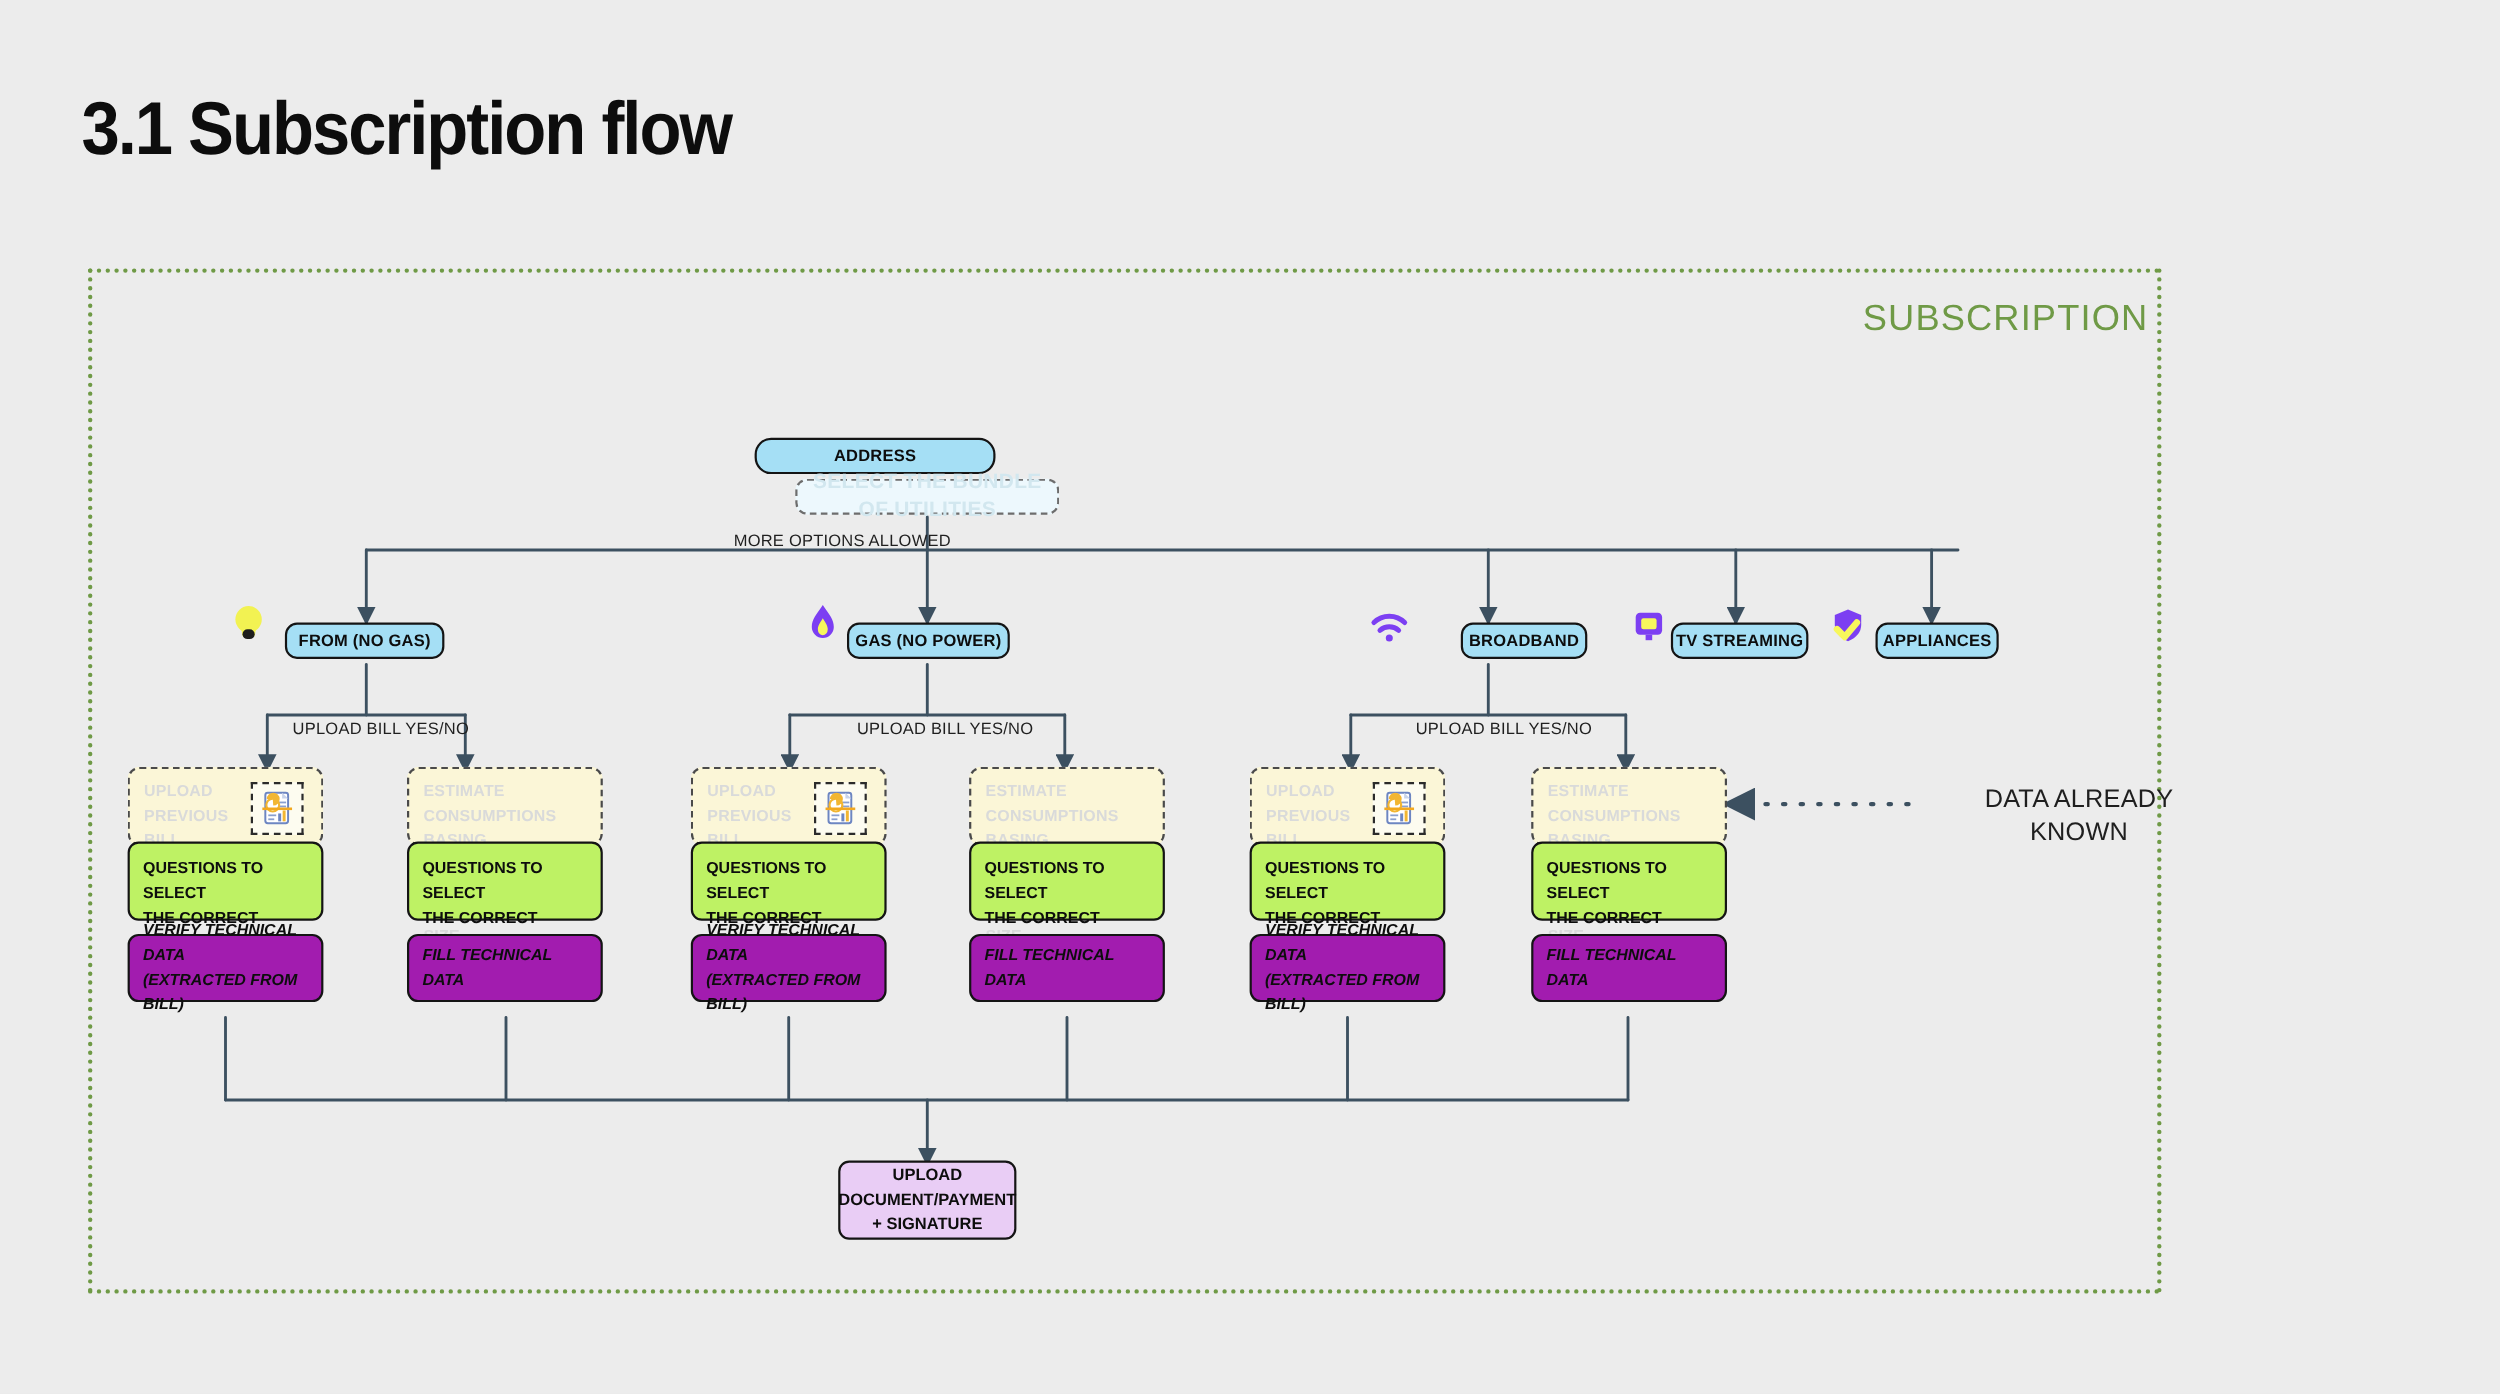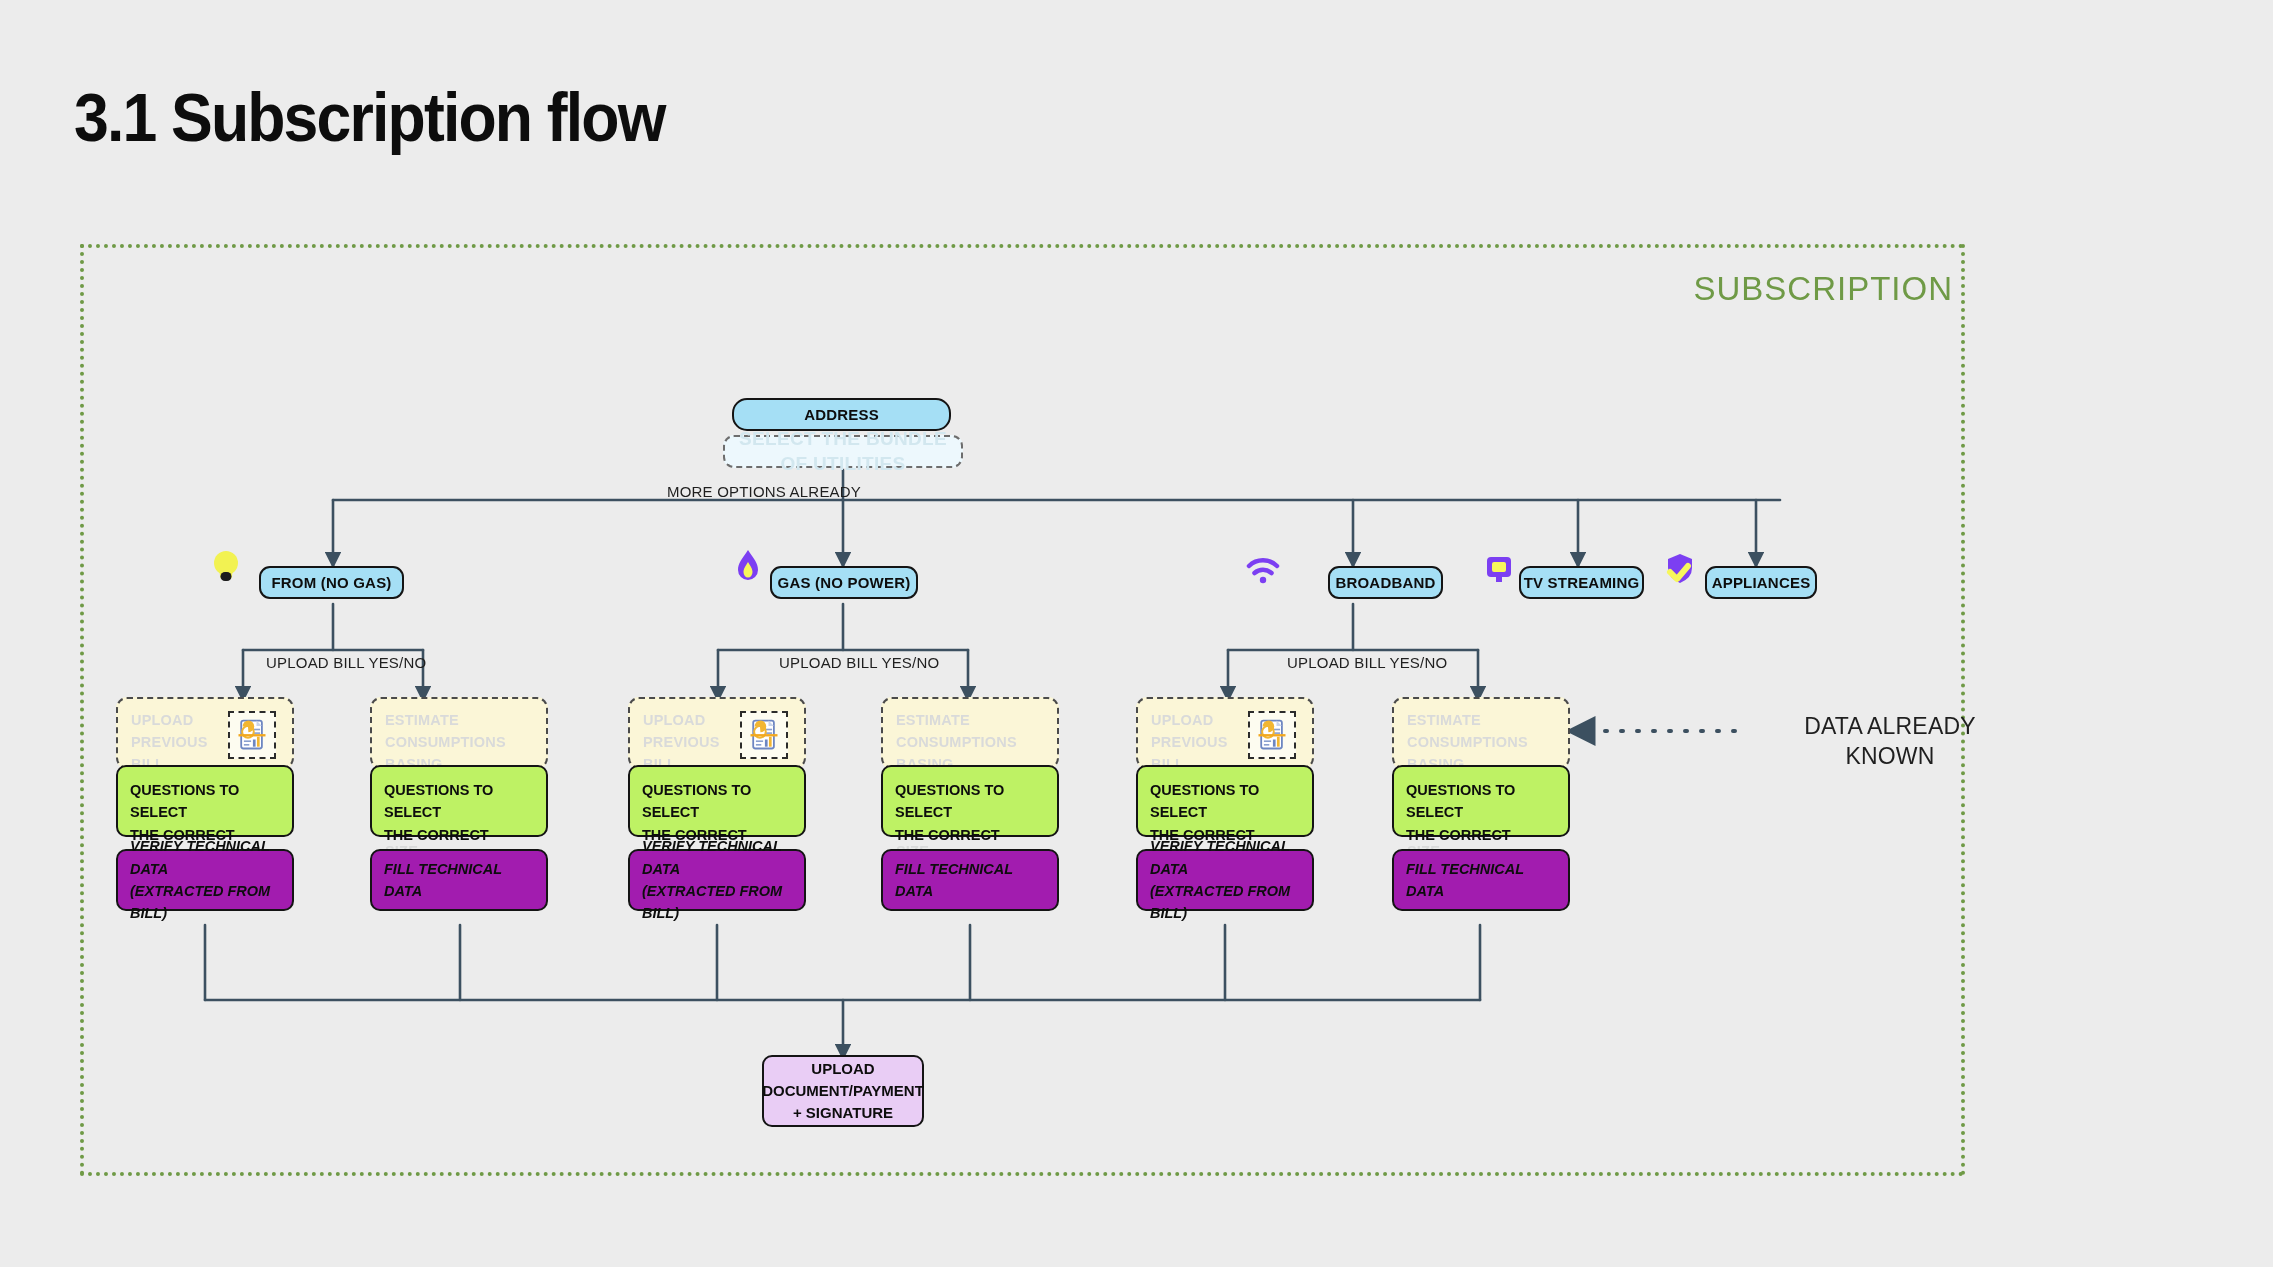--- a/index.html
+++ b/index.html
@@ -250,29 +250,29 @@
     <path d="M 205 1000 L 1480 1000"></path>
 
     <path d="M 843 1000 L 843 1058" marker-end="url(#arrow)"></path>
   </g>
 
   <g>
     <path d="M 1735 731 L 1570 731" fill="none" stroke="#3c5060" stroke-width="4" stroke-linecap="round" stroke-dasharray="2 14" marker-end="url(#arrowL)"></path>
   </g>
 </svg>
 
-<div class="node pill" style="left:732px; top:398px; width:219px; height:33px;border-radius:15px;">
+<div class="node pill" style="left:686px; top:398px; width:219px; height:33px;border-radius:15px;">
   <span class="node-label">ADDRESS</span>
 </div>
 
 <div class="node ghost-pill" style="left:723px; top:435px; width:240px; height:33px;">
   <span class="node-label">SELECT THE BUNDLE OF UTILITIES</span>
 </div>
 
-<div class="edge-label" style="left:667px; top:483px;">MORE OPTIONS ALREADY</div>
+<div class="edge-label" style="left:667px; top:483px;">MORE OPTIONS ALLOWED</div>
 
 <div class="svc-icon" style="left:208px; top:548px;">
   <svg viewBox="0 0 36 36" width="36" height="36">
     <circle cx="18" cy="15" r="12" fill="#f2f252"></circle>
     <path d="M11 19 L25 19 L24 28 Q24 32 18 32 Q12 32 12 28 Z" fill="#f2f252"></path>
     <rect x="12.5" y="24" width="11" height="9" rx="4.5" fill="#1d1d1d"></rect>
   </svg>
 </div>
 <div class="node pill" style="left:259px; top:566px; width:145px; height:33px;">
   <span class="node-label">FROM (NO GAS)</span>

